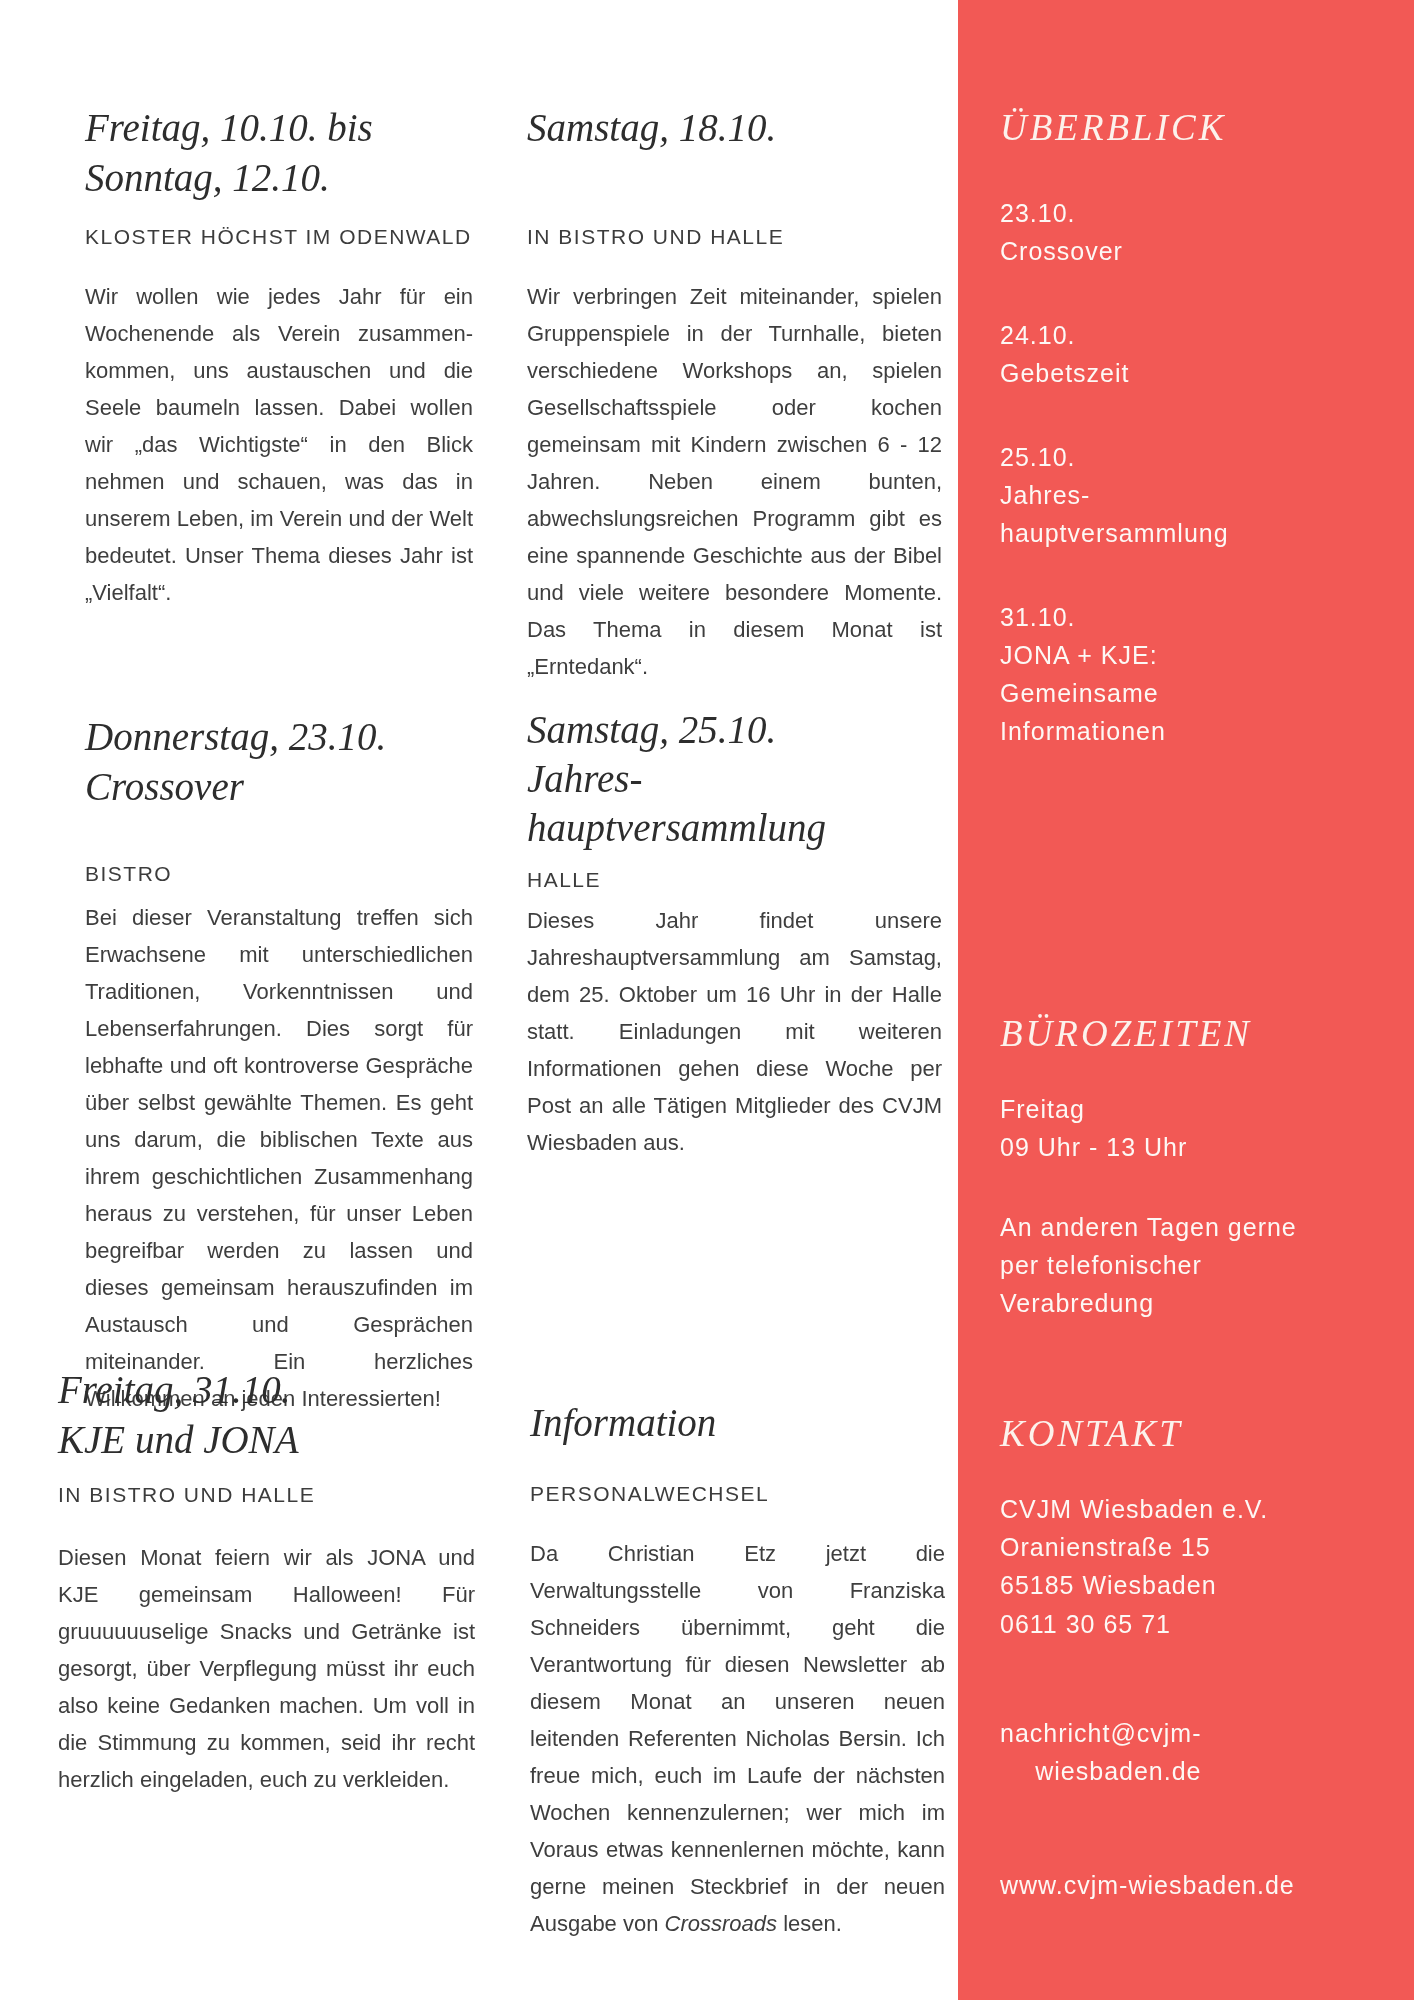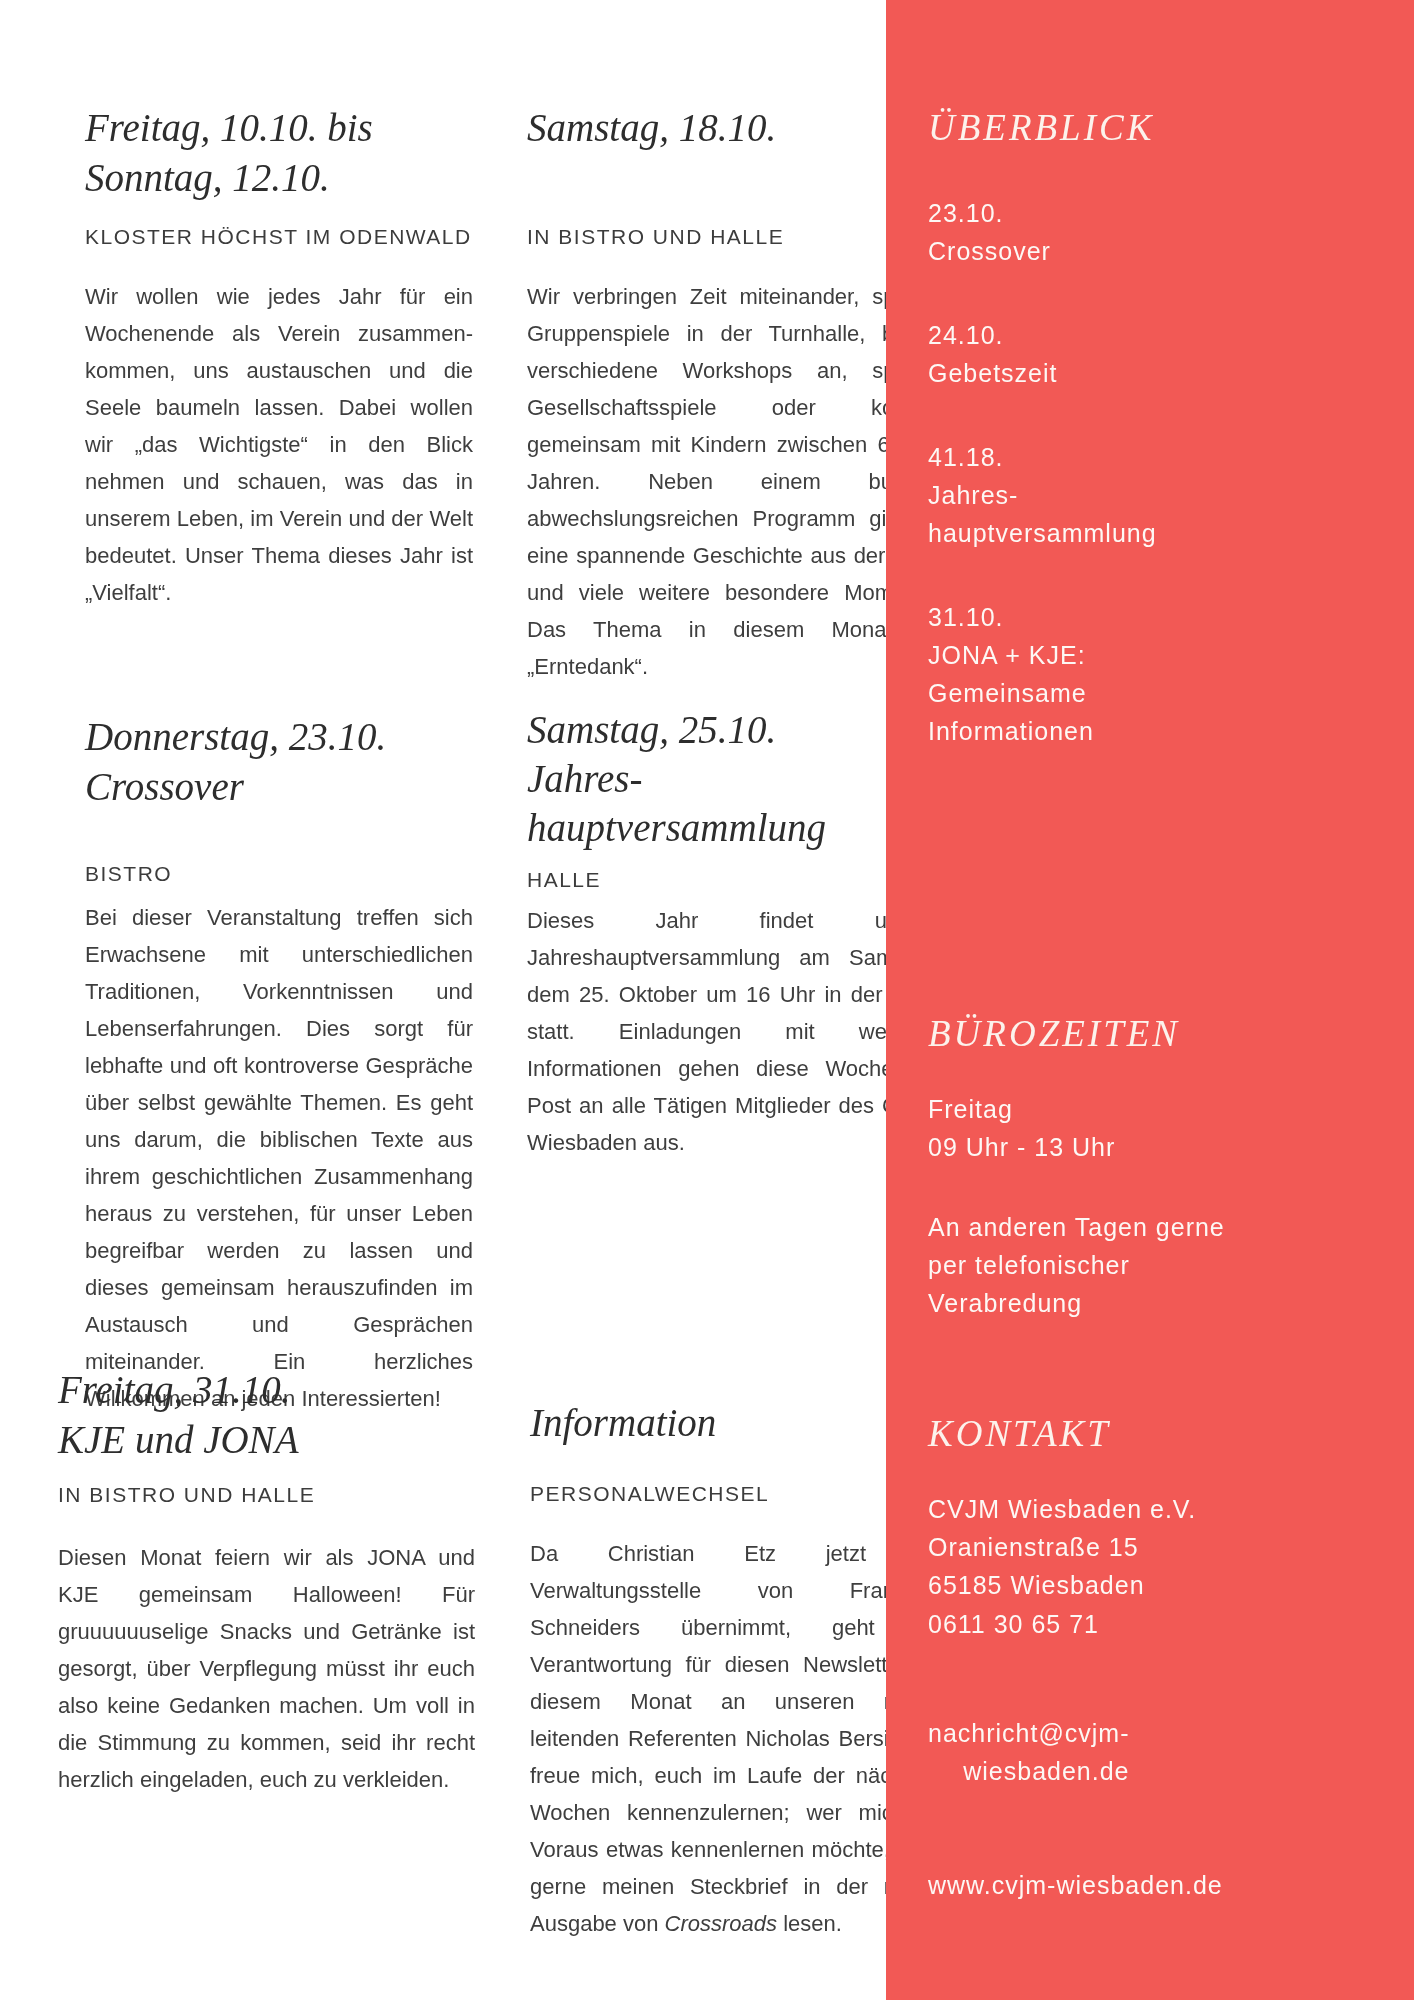--- a/index.html
+++ b/index.html
@@ -5,21 +5,21 @@
   html,body { margin:0; padding:0; background:#e8e8e8; }
   .page {
     position:relative;
     width:1414px; height:2000px;
     background:#ffffff;
     overflow:hidden;
     font-family:"Liberation Sans", sans-serif;
   }
   .sidebar {
     position:absolute; top:0; right:0;
-    width:528px; height:2000px;
+    width:456px; height:2000px;
     background:#f25955;
   }
   .article { position:absolute; }
   .article-title {
     font-family:"Liberation Serif", serif;
     font-style:italic;
     font-size:39px; line-height:50px;
     color:#2d2d2d;
     white-space:nowrap;
   }
@@ -151,21 +151,21 @@
     <div class="sb-block sb-text" id="sb-overview">
       <div class="sb-item">
         <div>23.10.</div>
         <div>Crossover</div>
       </div>
       <div class="sb-item">
         <div>24.10.</div>
         <div>Gebetszeit</div>
       </div>
       <div class="sb-item">
-        <div>41.18.</div>
+        <div>25.10.</div>
         <div>Jahres-</div>
         <div>hauptversammlung</div>
       </div>
       <div class="sb-item">
         <div>31.10.</div>
         <div>JONA + KJE:</div>
         <div>Gemeinsame</div>
         <div>Informationen</div>
       </div>
     </div>

